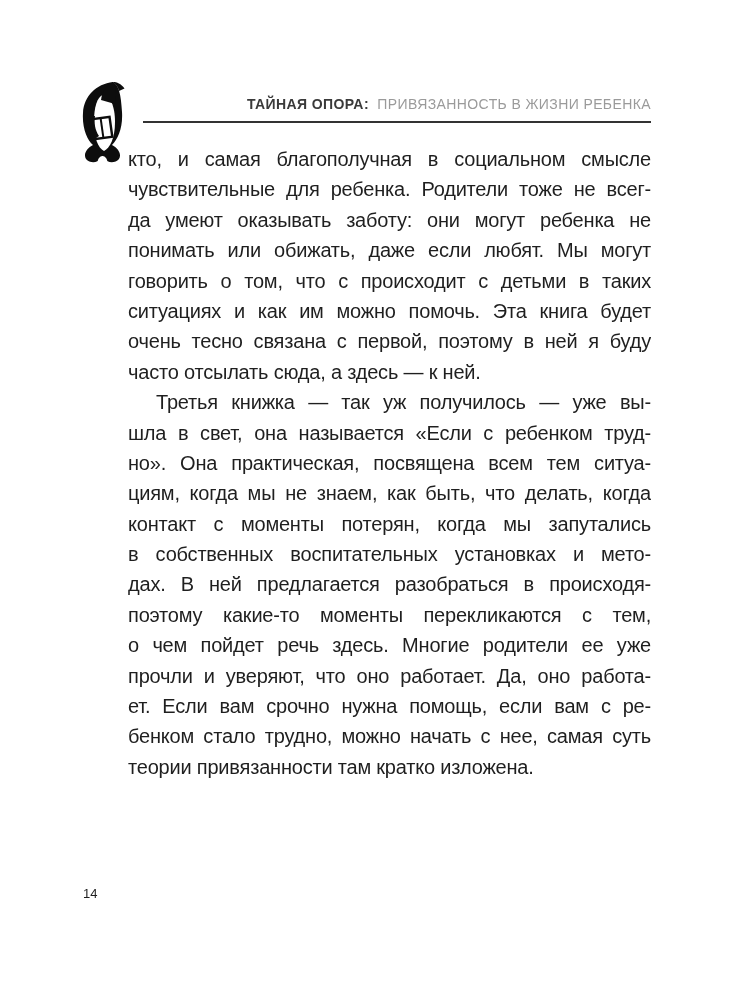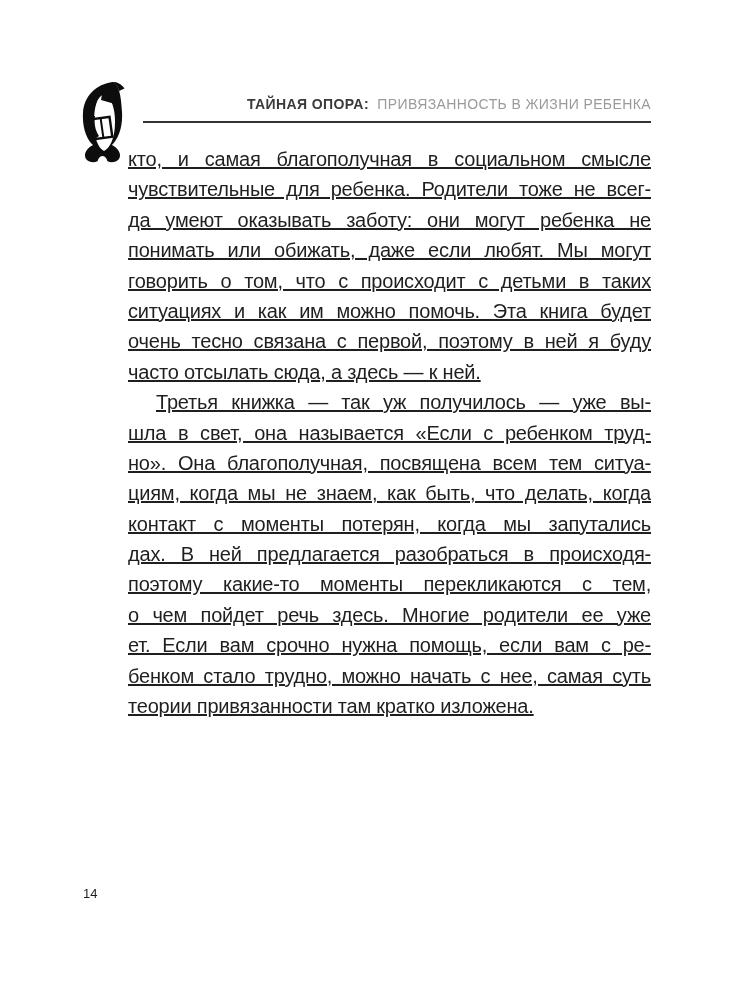--- a/index.html
+++ b/index.html
@@ -48,21 +48,20 @@
     line-height: 30.4px;
     letter-spacing: -0.2px;
     color: var(--text);
   }
   .line {
     text-align: justify;
     text-align-last: justify;
     height: 30.4px;
     overflow: hidden;
     white-space: normal;
-    text-decoration: underline;
   }
   .line.last   { text-align-last: left; }
   .line.indent { padding-left: 28px; }
   .page-number {
     position: absolute;
     left: 83px; top: 886px;
     font-size: 13px;
     color: var(--text);
   }
 </style>
@@ -114,26 +113,28 @@
       <div class="line">кто, и самая благополучная в социальном смысле</div>
       <div class="line">чувствительные для ребенка. Родители тоже не всег-</div>
       <div class="line">да умеют оказывать заботу: они могут ребенка не</div>
       <div class="line">понимать или обижать, даже если любят. Мы могут</div>
       <div class="line">говорить о том, что с происходит с детьми в таких</div>
       <div class="line">ситуациях и как им можно помочь. Эта книга будет</div>
       <div class="line">очень тесно связана с первой, поэтому в ней я буду</div>
       <div class="line last">часто отсылать сюда, а здесь — к ней.</div>
       <div class="line indent">Третья книжка — так уж получилось — уже вы-</div>
       <div class="line">шла в свет, она называется «Если с ребенком труд-</div>
-      <div class="line">но». Она благополучная, посвящена всем тем ситуа-</div>
+      <div class="line">но». Она практическая, посвящена всем тем ситуа-</div>
       <div class="line">циям, когда мы не знаем, как быть, что делать, когда</div>
       <div class="line">контакт с моменты потерян, когда мы запутались</div>
+      <div class="line">в собственных воспитательных установках и мето-</div>
       <div class="line">дах. В ней предлагается разобраться в происходя-</div>
       <div class="line">поэтому какие-то моменты перекликаются с тем,</div>
       <div class="line">о чем пойдет речь здесь. Многие родители ее уже</div>
+      <div class="line">прочли и уверяют, что оно работает. Да, оно работа-</div>
       <div class="line">ет. Если вам срочно нужна помощь, если вам с ре-</div>
       <div class="line">бенком стало трудно, можно начать с нее, самая суть</div>
       <div class="line last">теории привязанности там кратко изложена.</div>
     </div>
 
   <div class="page-number">14</div>
 
 </div>
 
 </body></html>

